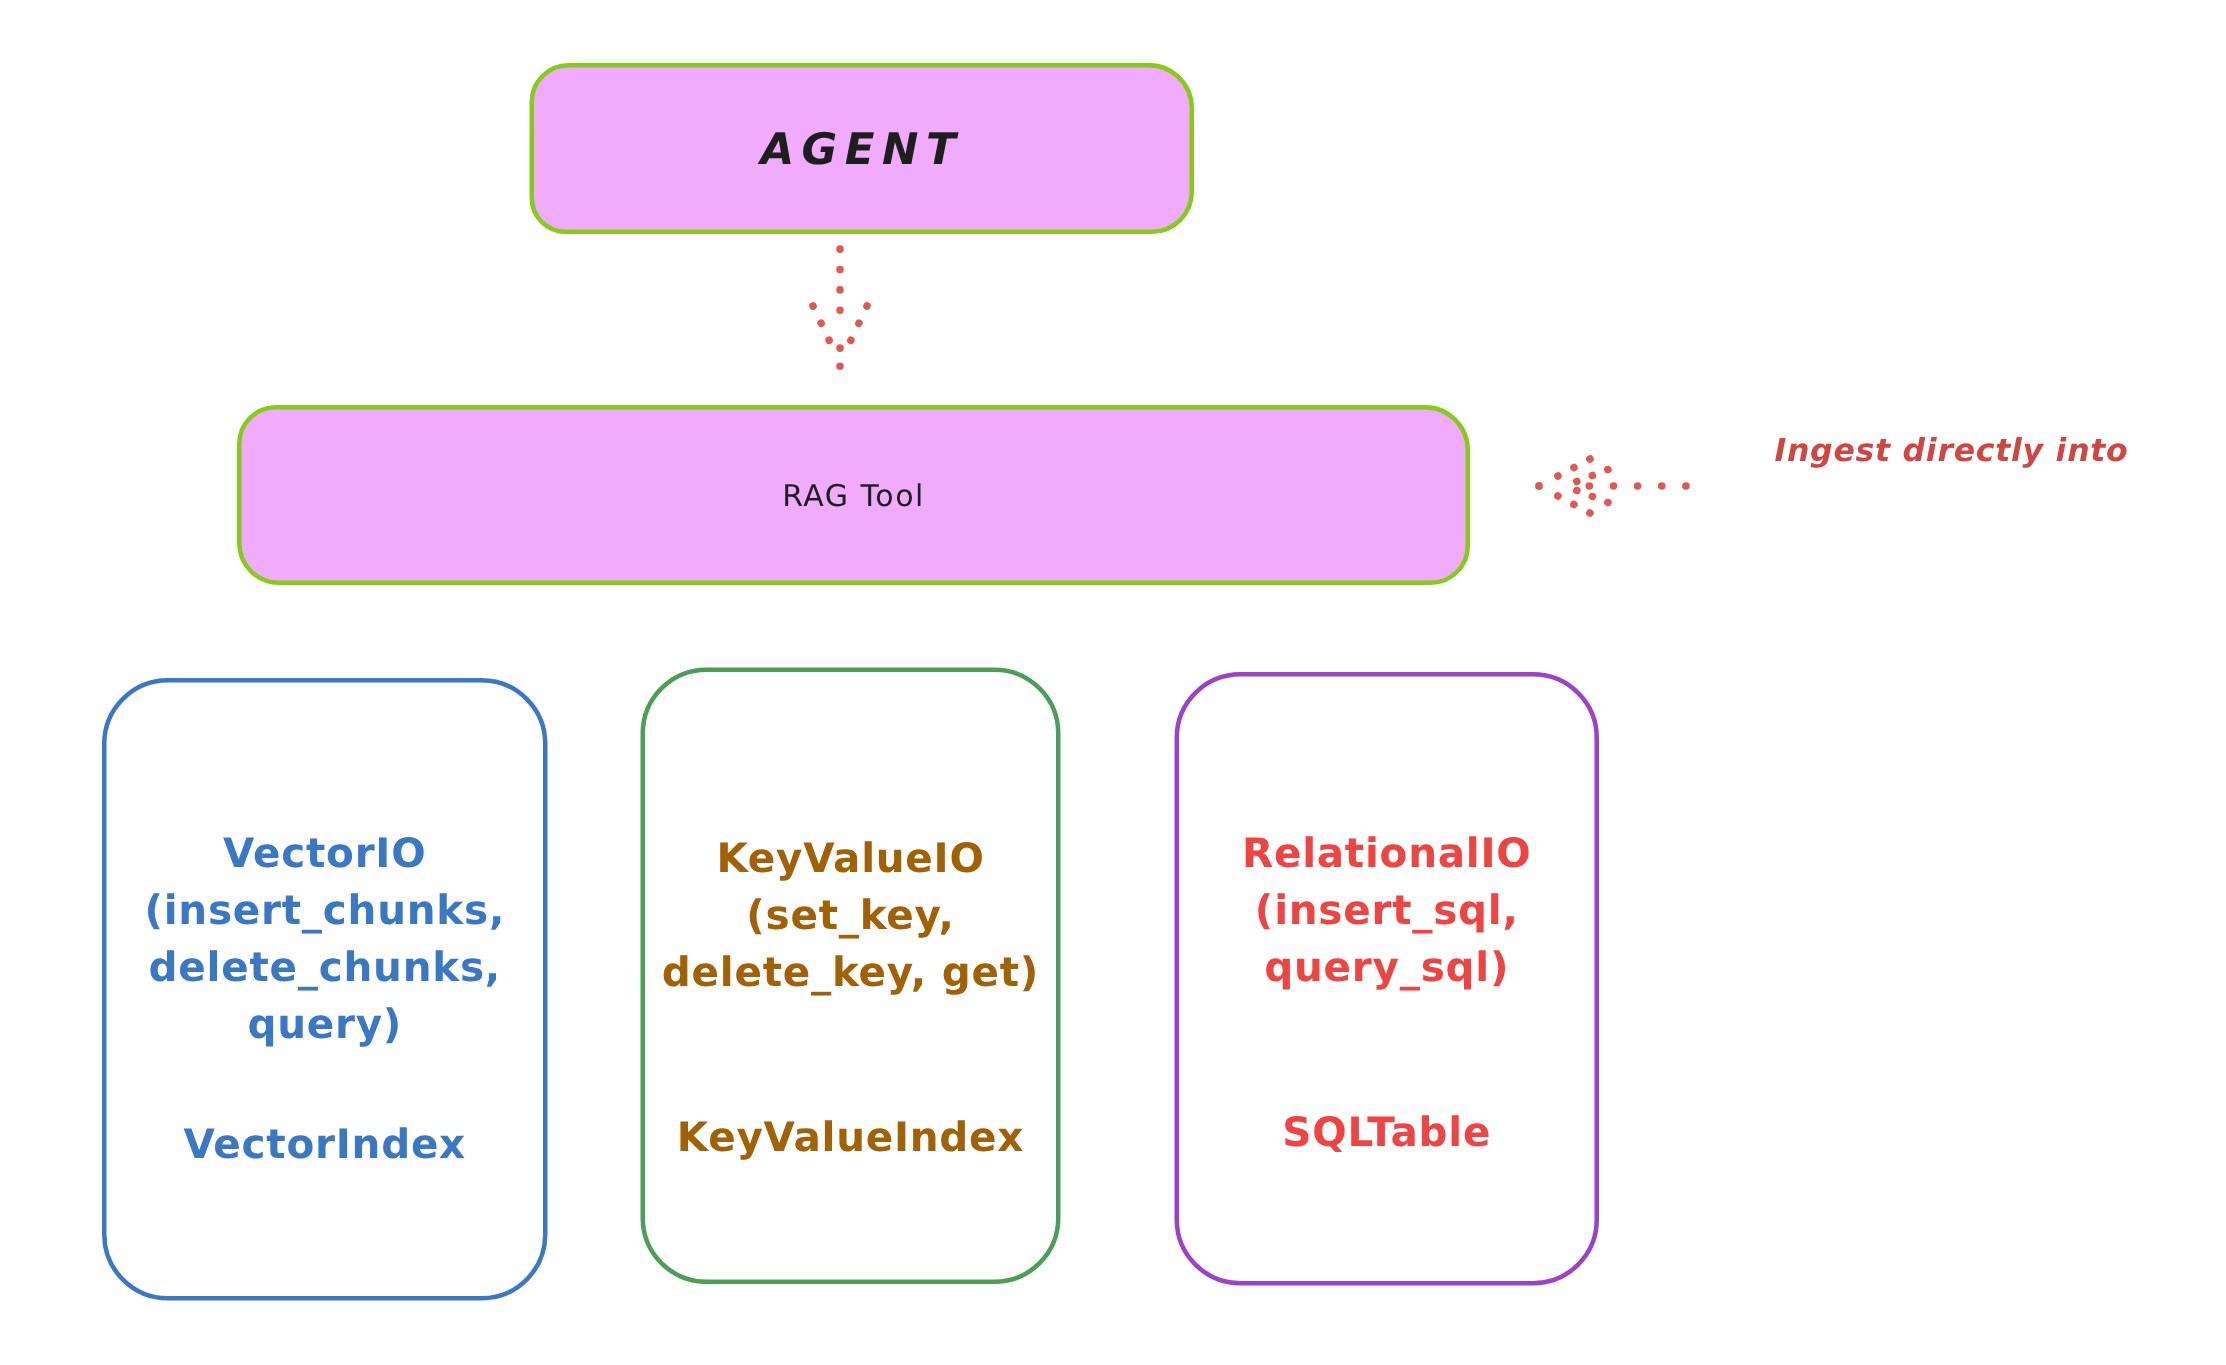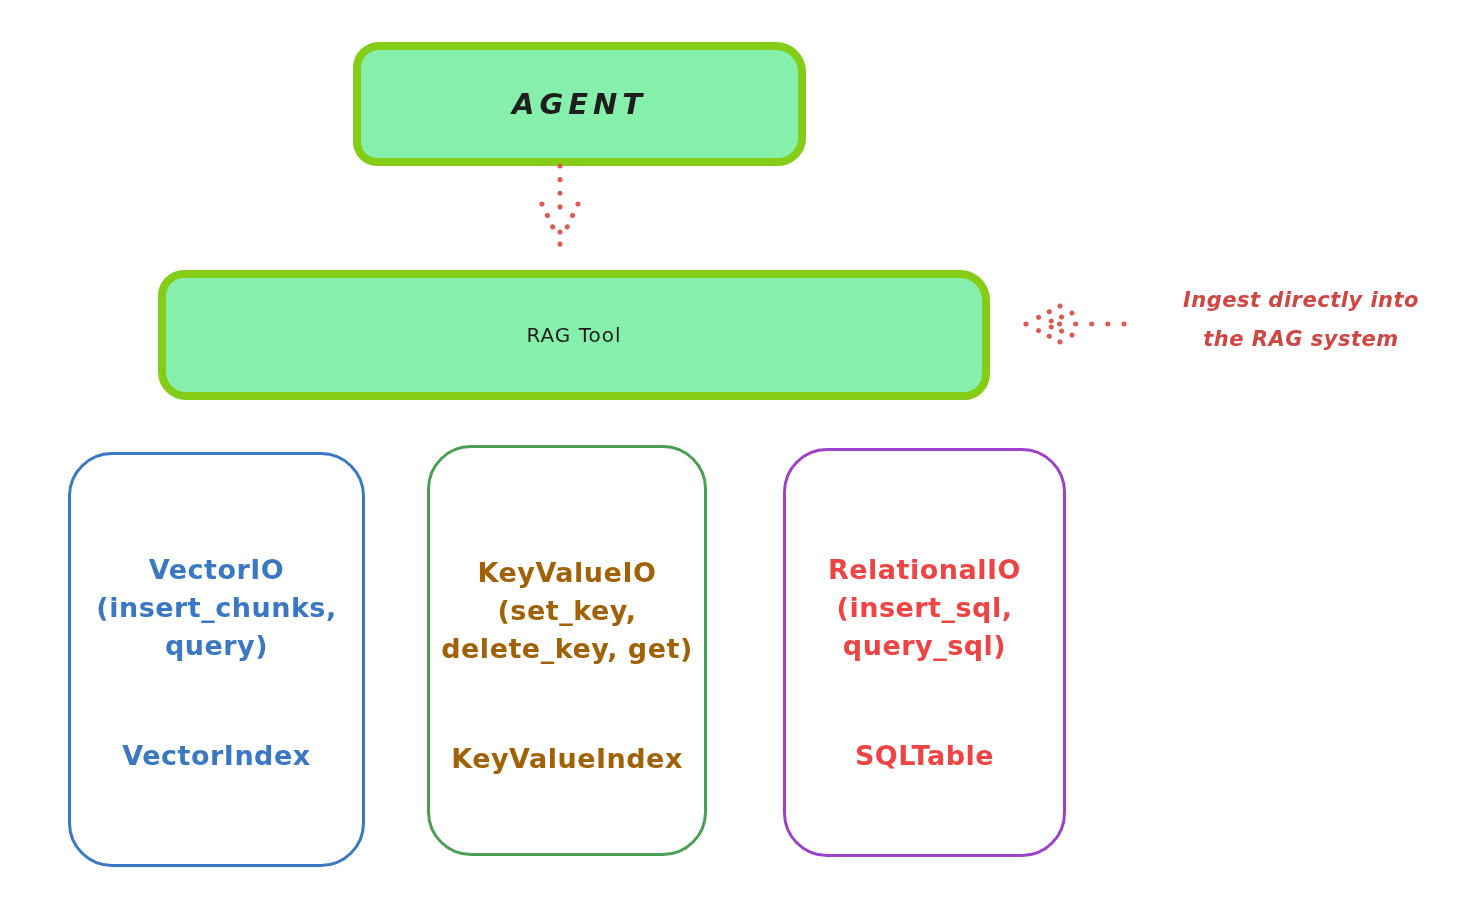--- a/index.html
+++ b/index.html
@@ -10,23 +10,23 @@
   }
   .canvas {
     position: relative;
     width: 1484px;
     height: 910px;
     background: #ffffff;
     overflow: hidden;
   }
   .node {
     position: absolute;
-    border: 8px solid #84cc16;
+    border: 3px solid #84cc16;
     border-radius: 28px;
-    background: #86efac;
+    background: #f0abfc;
     display: flex;
     align-items: center;
     justify-content: center;
     color: #1e1e1e;
   }
   .node-agent {
     left: 353px; top: 42px;
     width: 437px; height: 108px;
     border-radius: 26px 30px 28px 24px;
   }
@@ -98,21 +98,21 @@
     box-sizing: content-box;
   }
   .card { height: auto; }
   .card-vector, .card-keyvalue, .card-relational {
     padding-bottom: 0;
   }
   .card-vector   { height: 313px; }
   .card-keyvalue { height: 299px; }
   .card-relational { height: 303px; }
   .index-label {
-    margin-top: 72px;
+    margin-top: 42px;
   }
   .card-keyvalue .index-label,
   .card-relational .index-label {
     margin-top: 72px;
   }
 </style>
 </head>
 <body>
 
 <div class="canvas">
@@ -140,26 +140,26 @@
       <line x1="40" y1="6" x2="8" y2="23" stroke-dasharray="0.1 12"></line>
       <line x1="40" y1="42" x2="8" y2="25" stroke-dasharray="0.1 12"></line>
       <line x1="52" y1="13" x2="26" y2="23" stroke-dasharray="0.1 11"></line>
       <line x1="52" y1="35" x2="26" y2="25" stroke-dasharray="0.1 11"></line>
       <circle cx="6" cy="24" r="2.6" fill="#dd5a54" stroke="none"></circle>
     </g>
   </svg>
 
   <div class="annotation">
     <div>Ingest directly into</div>
-    <div>the RAG system</div>
   </div>
 
   <div class="card card-vector">
     <div>VectorIO</div>
     <div>(insert_chunks,</div>
+    <div>delete_chunks,</div>
     <div>query)</div>
     <div class="index-label">VectorIndex</div>
   </div>
 
   <div class="card card-keyvalue">
     <div>KeyValueIO</div>
     <div>(set_key,</div>
     <div>delete_key, get)</div>
     <div class="index-label">KeyValueIndex</div>
   </div>

